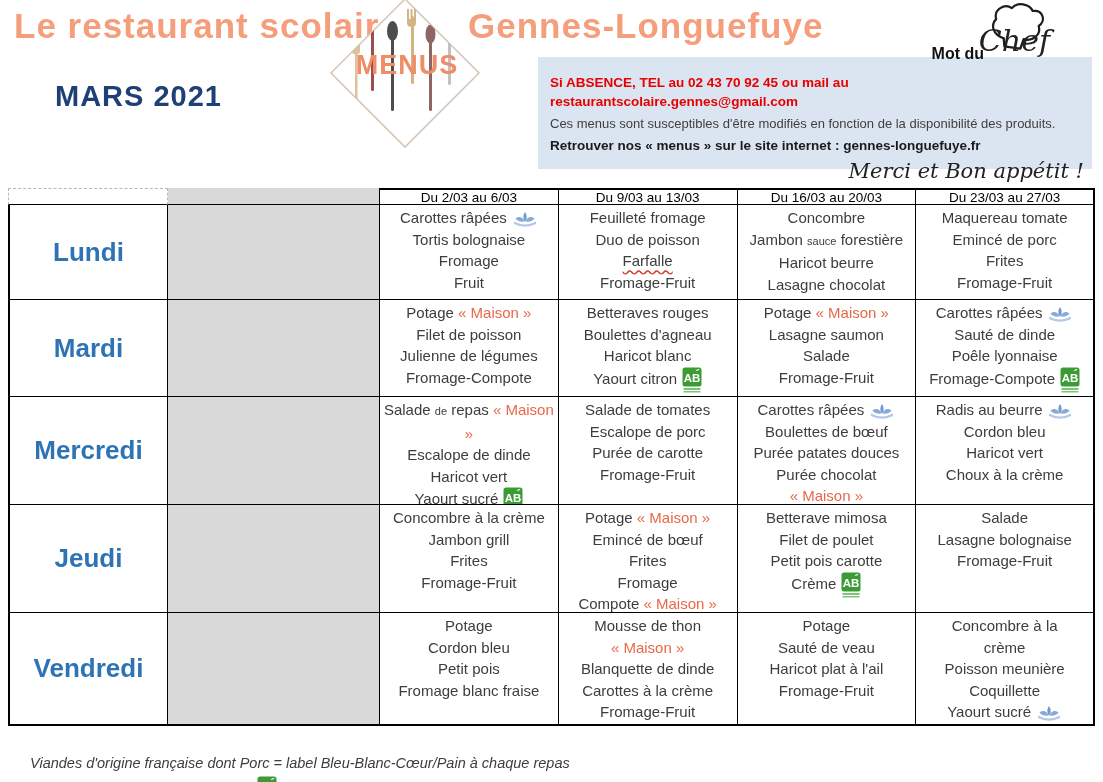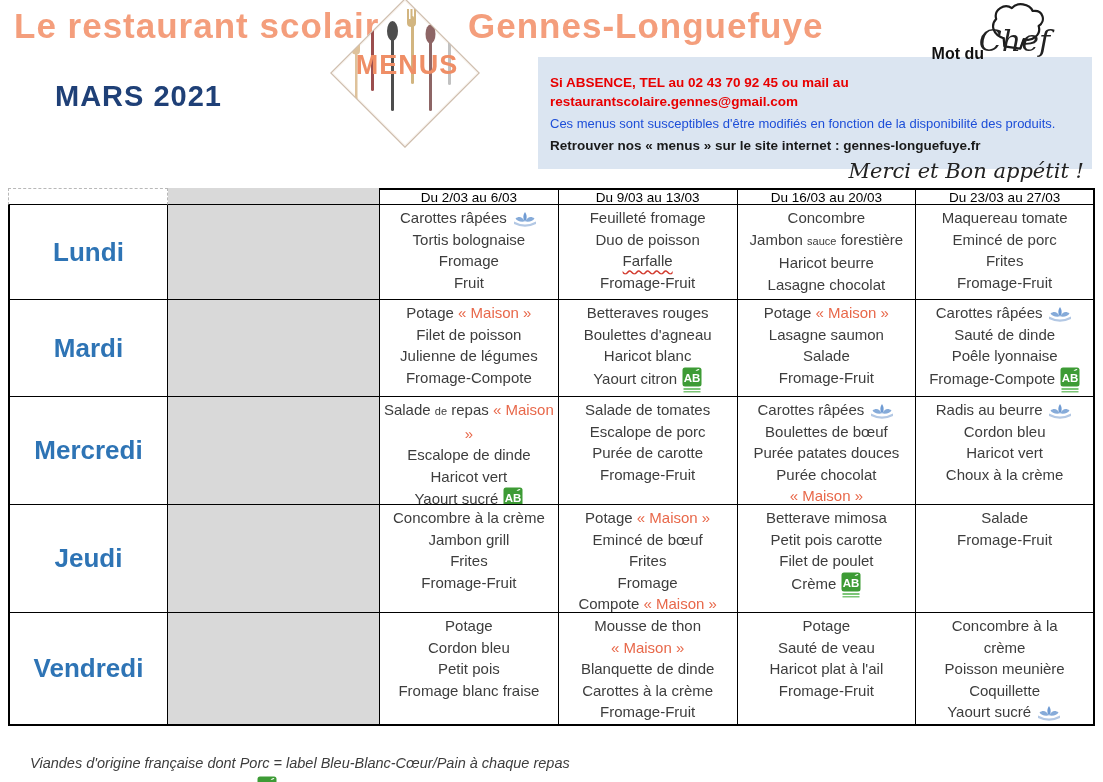--- a/index.html
+++ b/index.html
@@ -21,21 +21,21 @@
   
   .info-box{position:absolute;left:538px;top:57px;width:554px;height:112px;background:#DBE5F1;
             box-sizing:border-box;padding:14px 10px 14px 12px;font-size:14.5px;line-height:19px;color:#1a1a1a;}
   .motdu{position:absolute;top:-13px;right:108px;font-weight:700;font-size:16px;color:#111;}
   .chef-script{position:absolute;top:-26px;right:42px;font-family:"DejaVu Serif",serif;
                font-style:italic;font-size:30px;color:#222;}
   .chef-hat{position:absolute;top:-56px;right:44px;width:62px;height:56px;transform:rotate(8deg);}
   .info-line1{font-weight:700;}
   .info-line1 .u{text-decoration:underline;}
   .info-red{color:#E80000;font-weight:700;font-size:13.5px;margin-top:2px;}
-  .info-modif{font-size:13px;color:#1d4ed8;margin-top:3px;}
+  .info-modif{font-size:13px;color:#404040;margin-top:3px;}
   .info-site{font-weight:700;font-size:13.5px;margin-top:3px;}
   .thanks{position:absolute;right:8px;bottom:-12px;font-family:"DejaVu Serif",serif;font-style:italic;
           font-size:21px;color:#222;background:transparent;}
 
   
   #menu-grid{position:absolute;left:8px;top:188px;width:1087px;display:grid;box-sizing:border-box;
              grid-template-columns:160px 212px 1fr 1fr 1fr 1fr;
              grid-template-rows:17px 95px 97px 108px 108px 113px;}
   #menu-grid>div{box-sizing:border-box;border-right:1px solid #000;border-bottom:1px solid #000;overflow:hidden;}
   #menu-grid>div:nth-child(6n){border-right:2px solid #000;}
@@ -252,32 +252,33 @@
       </div>
       <div class="menu">
         <div class="line"><span>Potage </span><span class="maison">« Maison »</span></div>
         <div class="line"><span>Emincé de bœuf</span></div>
         <div class="line"><span>Frites</span></div>
         <div class="line"><span>Fromage</span></div>
         <div class="line"><span>Compote </span><span class="maison">« Maison »</span></div>
       </div>
       <div class="menu">
         <div class="line"><span>Betterave mimosa</span></div>
+        <div class="line"><span>Filet de poulet</span></div>
         <div class="line"><span>Petit pois carotte</span></div>
-        <div class="line"><span>Filet de poulet</span></div>
         <div class="line"><span>Crème</span><span class="ic"><svg width="20" height="26" viewBox="0 0 20 26">
               <rect x="0.5" y="0.5" width="19" height="19" rx="2.5" fill="#3D9B35"></rect>
               <text x="10" y="14.5" text-anchor="middle" font-family="Liberation Sans,sans-serif" font-size="11.5" font-weight="bold" fill="#fff">AB</text>
               <path d="M13.5 3.5 q2 -2 4 -1.5 q-1 2.5 -4 1.5" fill="#fff"></path>
               <rect x="1.5" y="21" width="17" height="2" fill="#7CC577"></rect>
               <rect x="1.5" y="24" width="17" height="1.5" fill="#7CC577"></rect>
             </svg></span></div>
       </div>
       <div class="menu">
         <div class="line"><span>Salade</span></div>
+        <div class="line"><span>Lasagne bolognaise</span></div>
         <div class="line"><span>Fromage-Fruit</span></div>
       </div>
       <div class="day">
         <span>Vendredi</span>
       </div>
       <div class="gray"></div>
       <div class="menu">
         <div class="line"><span>Potage</span></div>
         <div class="line"><span>Cordon bleu</span></div>
         <div class="line"><span>Petit pois</span></div>

